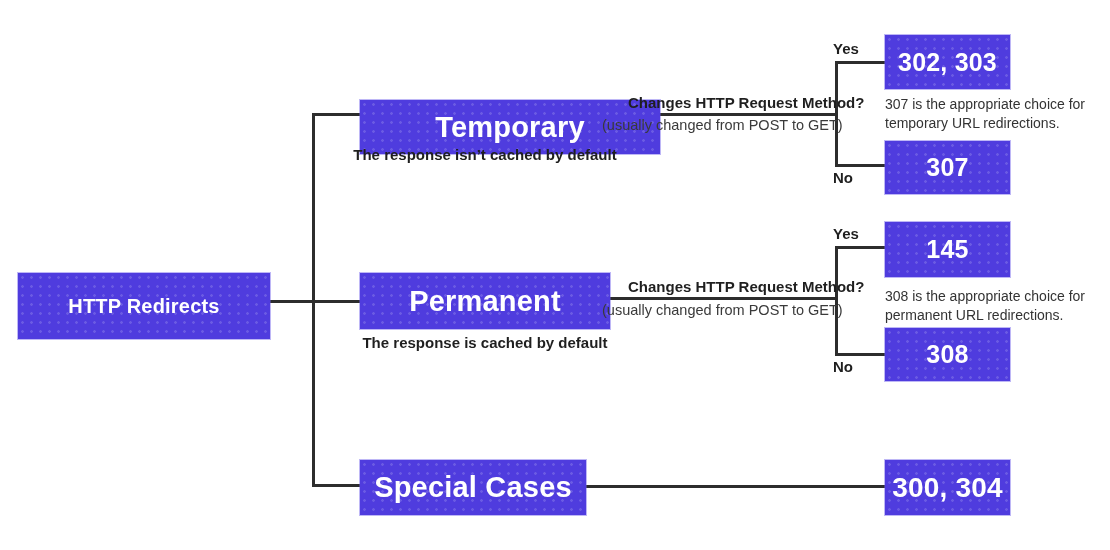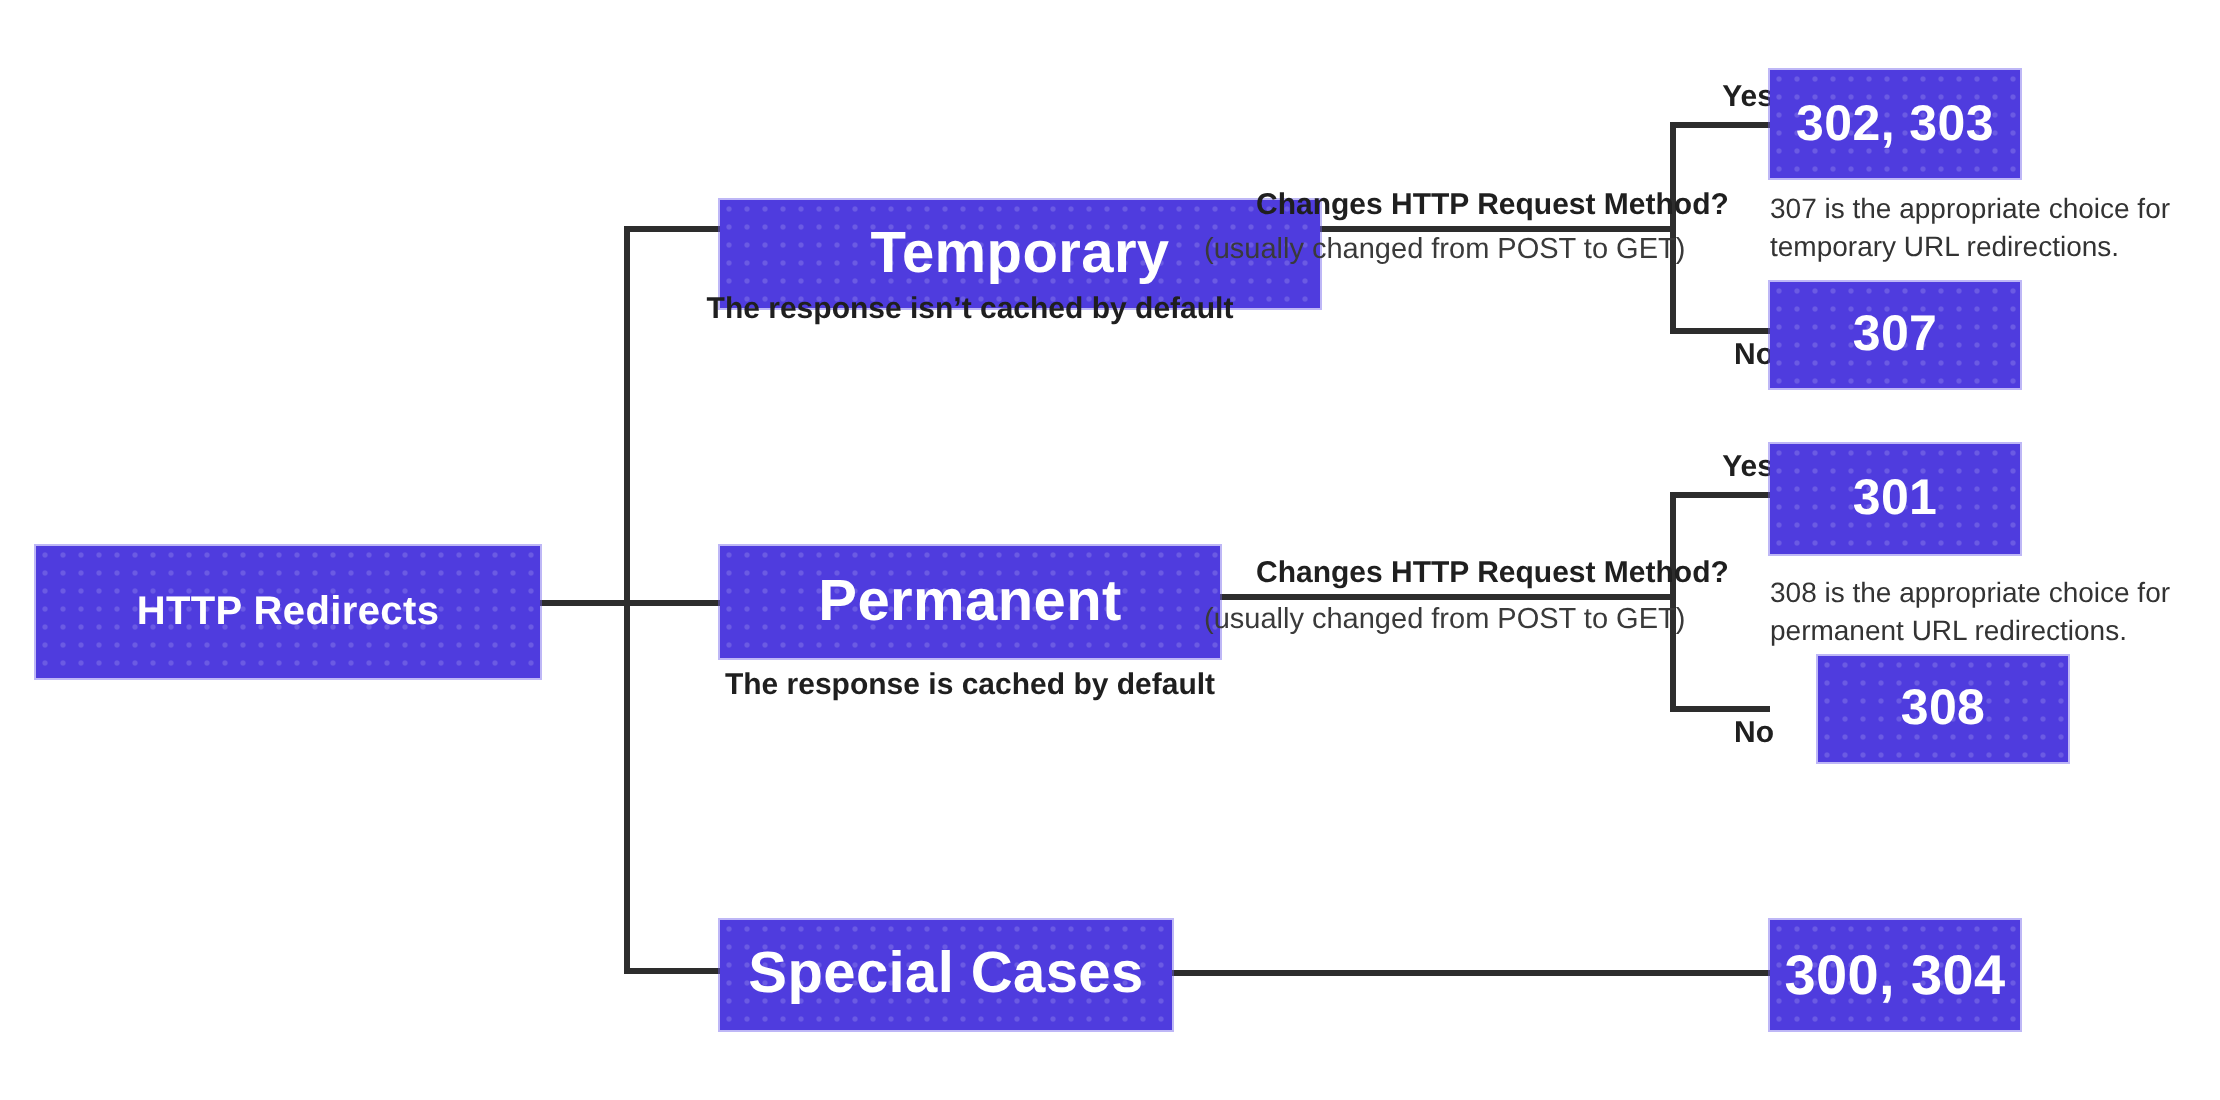--- a/index.html
+++ b/index.html
@@ -39,21 +39,21 @@
     text-align:center;white-space:nowrap;margin-left:16px;
   }
   .qnote{
     position:absolute;
     font-weight:normal;font-size:14.5px;color:#3a3a3a;
     white-space:nowrap;
   }
   .yn{
     position:absolute;
     font-weight:bold;font-size:15px;color:var(--text);
-    text-align:right;
+    text-align:left;
   }
   .note{
     position:absolute;
     font-size:14px;line-height:19px;color:#333333;
     text-align:left;
   }
 </style>
 </head>
 <body>
 
@@ -87,20 +87,20 @@
   <div class="pbox" style="left:885px;top:35px;width:125px;height:54px;font-size:25px;">302, 303</div>
   <div class="note" style="left:885px;top:95px;width:235px;">307 is the appropriate choice for temporary URL redirections.</div>
   <div class="pbox" style="left:885px;top:141px;width:125px;height:53px;font-size:25px;">307</div>
 
   <div class="pbox" style="left:360px;top:273px;width:250px;height:56px;font-size:29px;">Permanent</div>
   <div class="caption" style="left:350px;top:334px;width:270px;">The response is cached by default</div>
   <div class="question" style="left:612px;top:278px;width:224px;">Changes HTTP Request Method?</div>
   <div class="qnote" style="left:602px;top:302px;width:244px;">(usually changed from POST to GET)</div>
   <div class="yn" style="left:833px;top:225px;width:54px;">Yes</div>
   <div class="yn" style="left:833px;top:358px;width:54px;">No</div>
-  <div class="pbox" style="left:885px;top:222px;width:125px;height:55px;font-size:25px;">301</div>
+  <div class="pbox" style="left:885px;top:222px;width:125px;height:55px;font-size:25px;">145</div>
   <div class="note" style="left:885px;top:287px;width:235px;">308 is the appropriate choice for permanent URL redirections.</div>
-  <div class="pbox" style="left:885px;top:328px;width:125px;height:53px;font-size:25px;margin-left:24px;">308</div>
+  <div class="pbox" style="left:885px;top:328px;width:125px;height:53px;font-size:25px;">308</div>
 
   <div class="pbox" style="left:360px;top:460px;width:226px;height:55px;font-size:29px;">Special Cases</div>
   <div class="pbox" style="left:885px;top:460px;width:125px;height:55px;font-size:28px;">300, 304</div>
 
 </div>
 
 </body></html>

